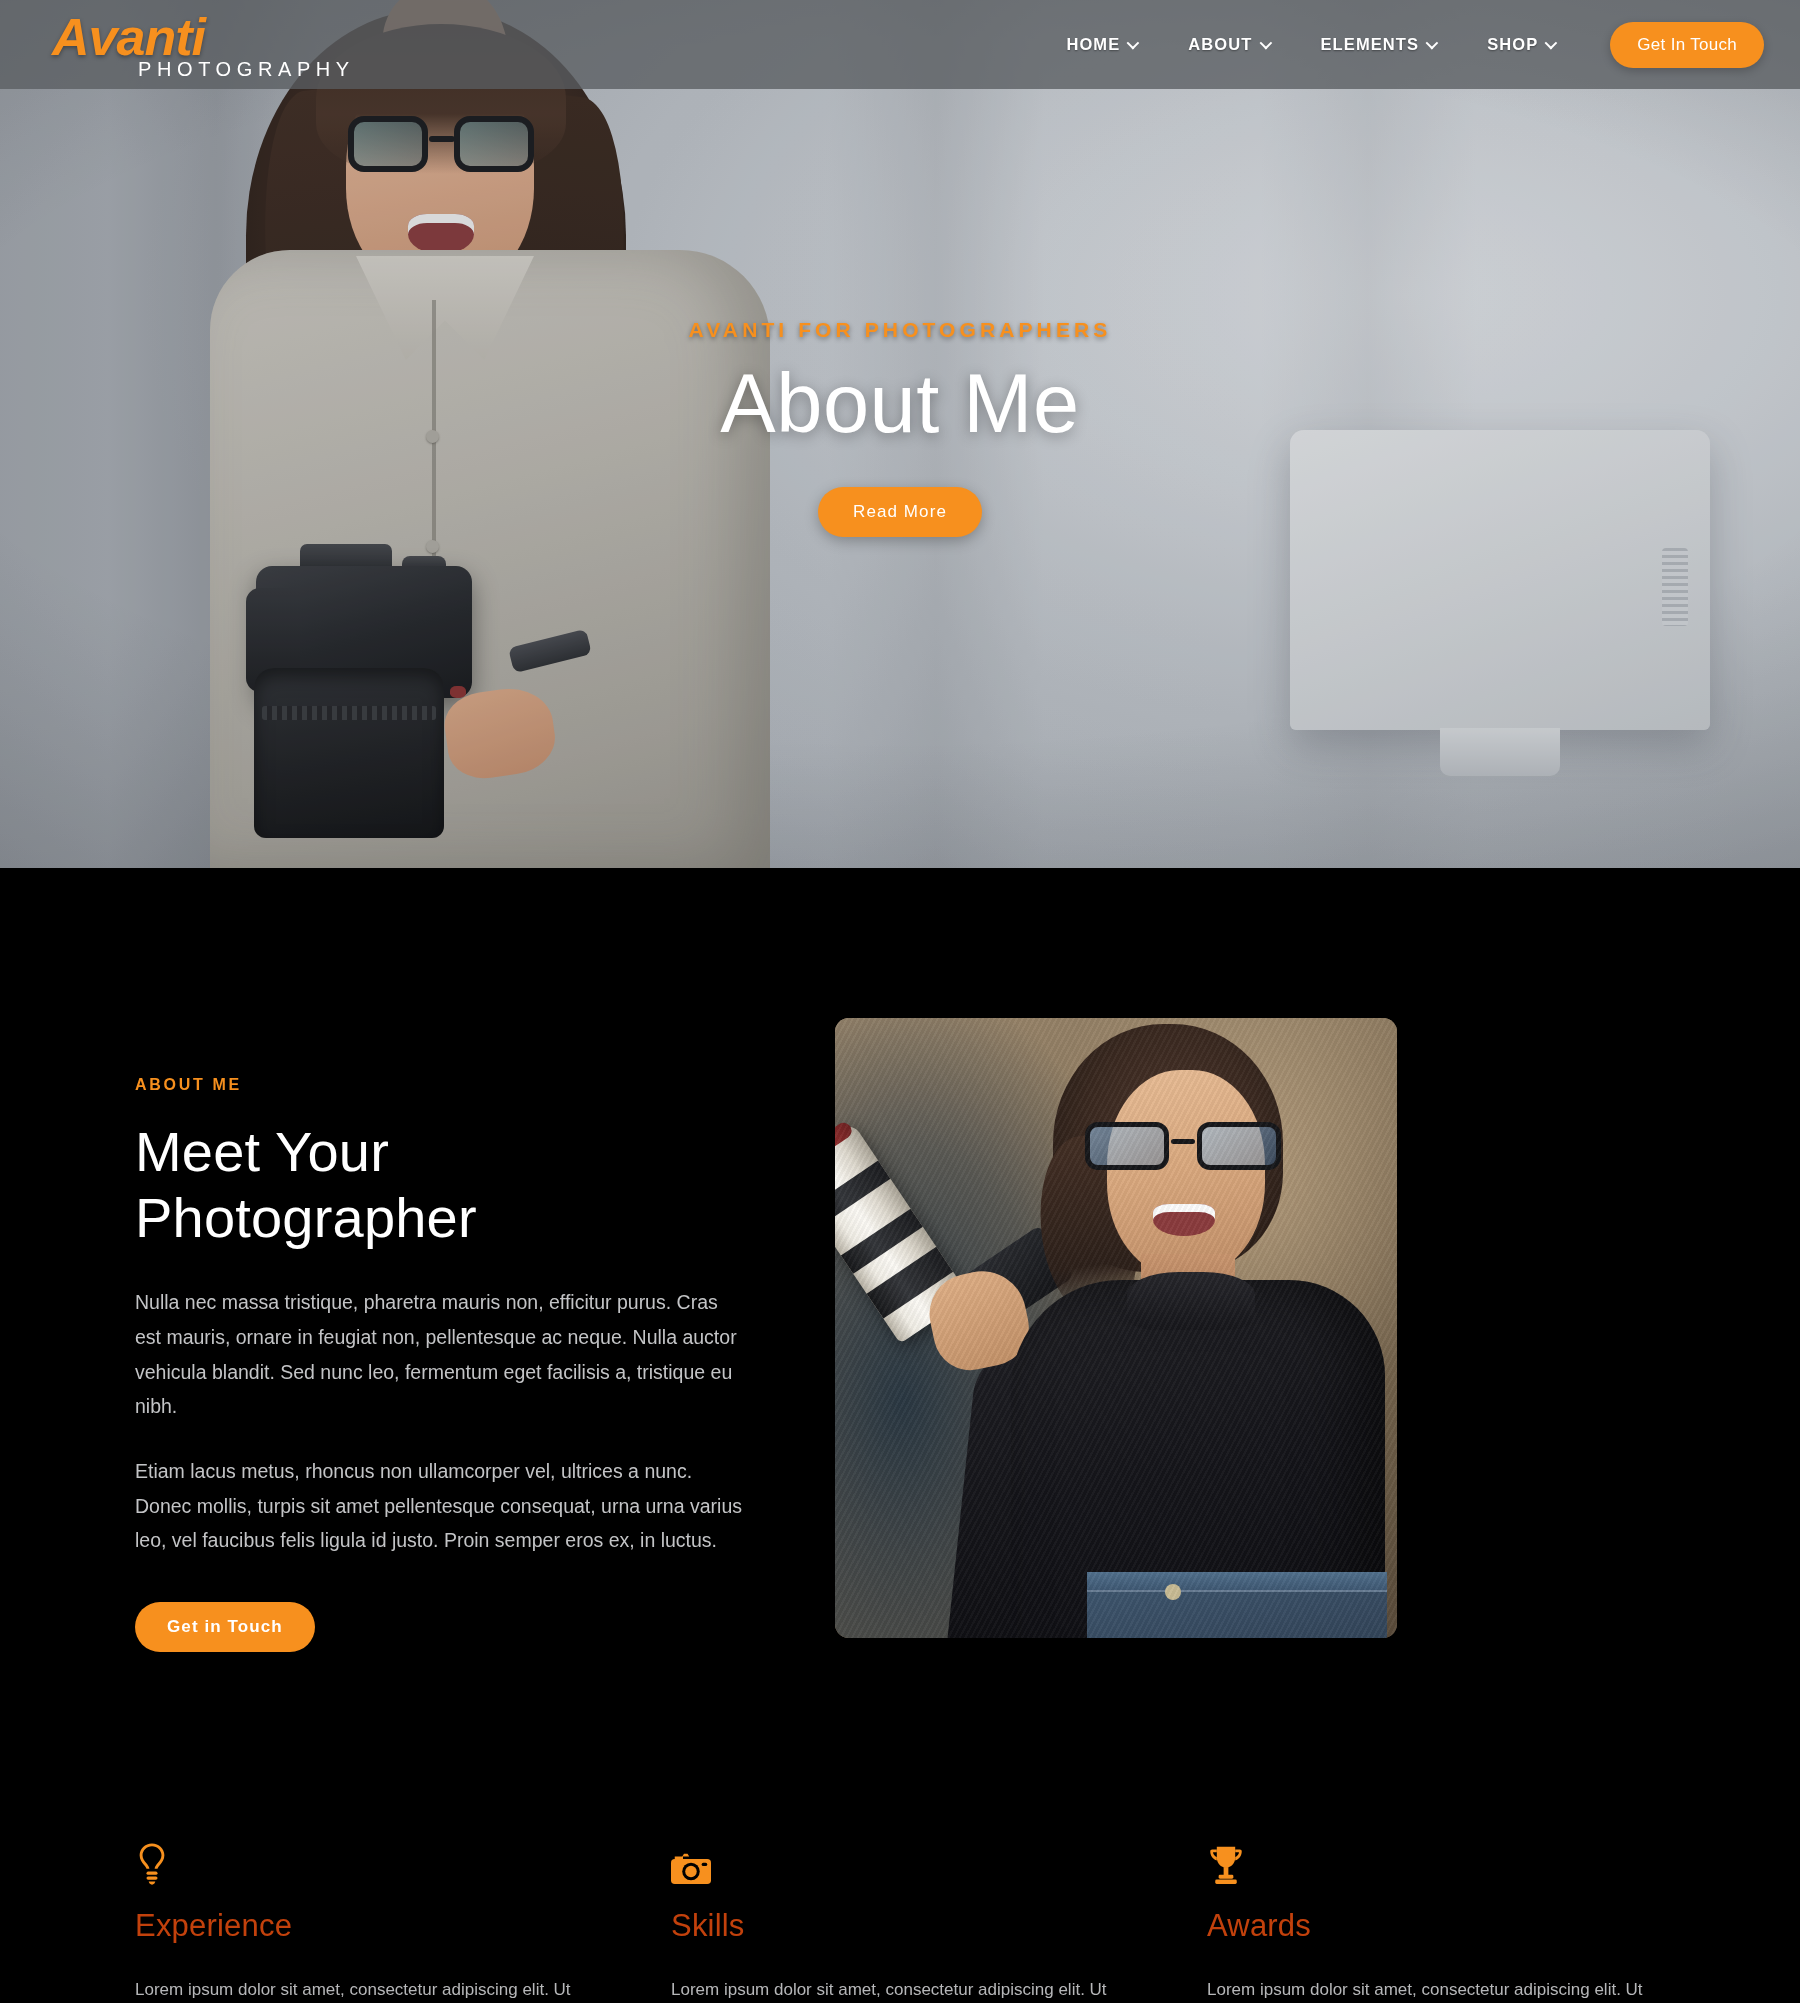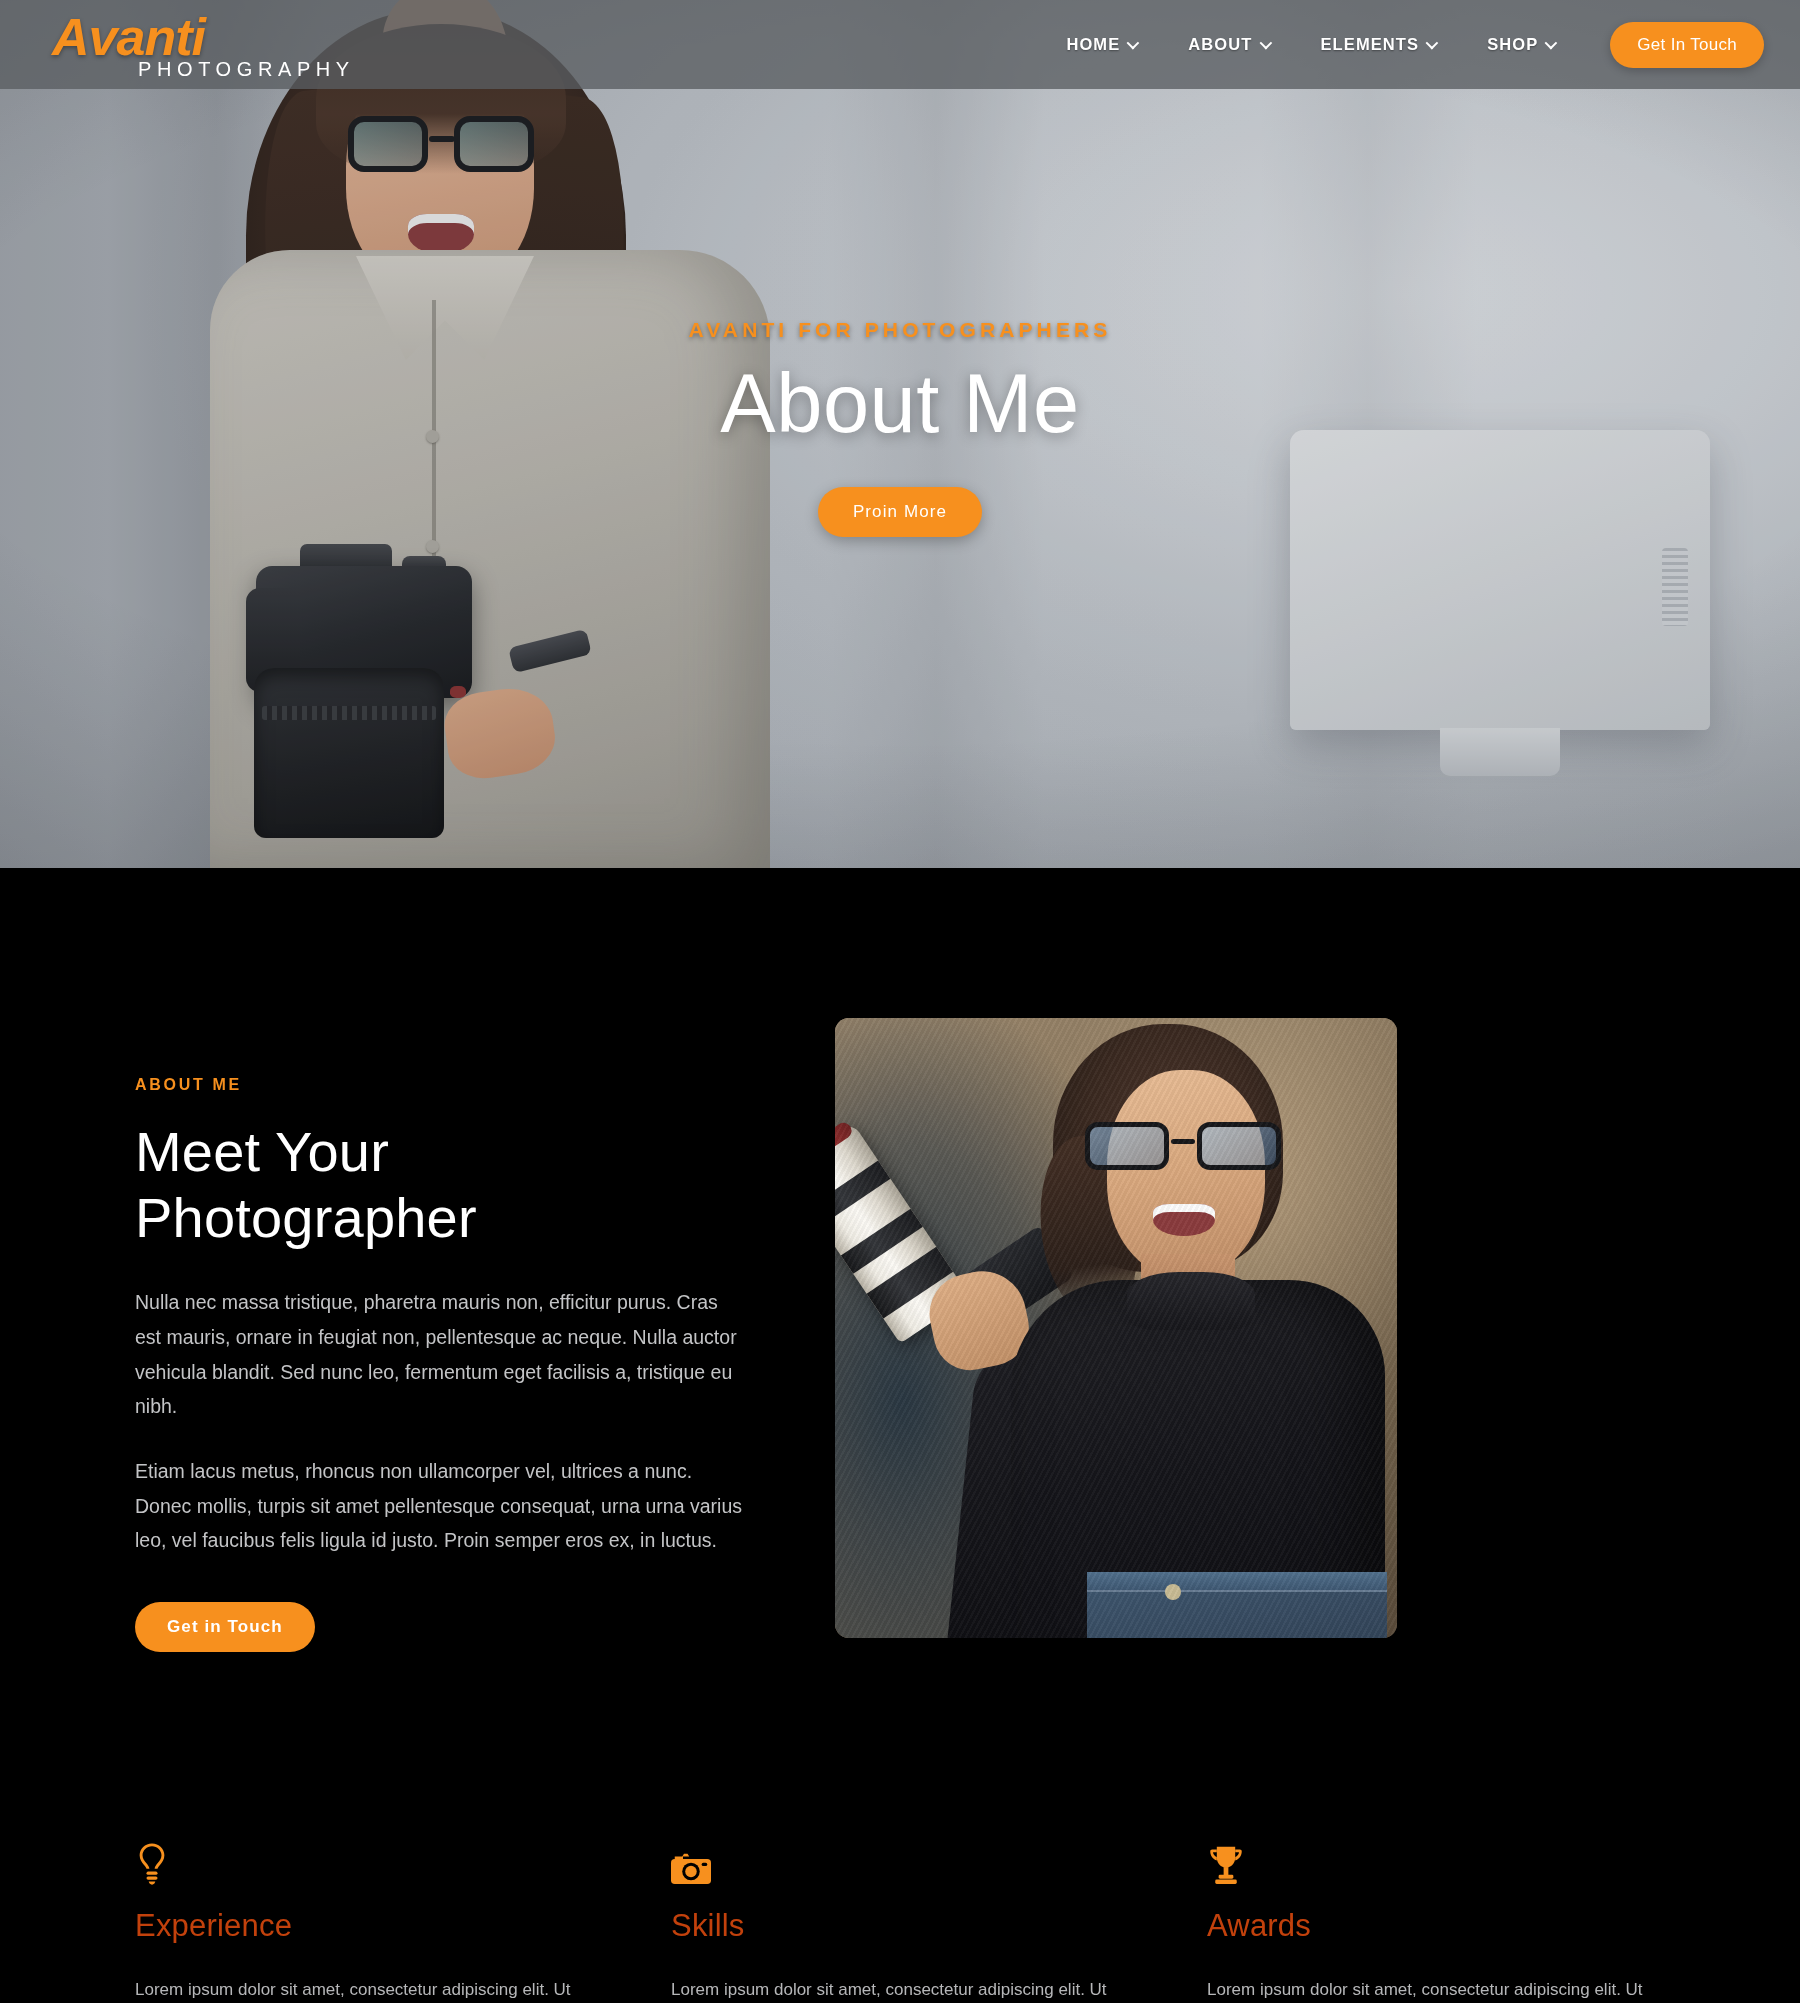--- a/index.html
+++ b/index.html
@@ -450,21 +450,21 @@
         <span>SHOP</span>
         <span class="chev"></span>
       </div>
       <button class="cta-top">Get In Touch</button>
     </nav>
   </header>
 
   <div class="hero-copy">
     <div class="hero-eyebrow">AVANTI FOR PHOTOGRAPHERS</div>
     <h1 class="hero-title">About Me</h1>
-    <button class="hero-btn">Proin More</button>
+    <button class="hero-btn">Read More</button>
   </div>
 </section>
 
 <section class="about">
   <div class="wrap">
     <div class="about-grid">
       <div class="about-left">
         <div class="eyebrow">ABOUT ME</div>
         <h2 class="about-title">Meet Your Photographer</h2>
         <p class="about-p">Nulla nec massa tristique, pharetra mauris non, efficitur purus. Cras est mauris, ornare in feugiat non, pellentesque ac neque. Nulla auctor vehicula blandit. Sed nunc leo, fermentum eget facilisis a, tristique eu nibh.</p>

